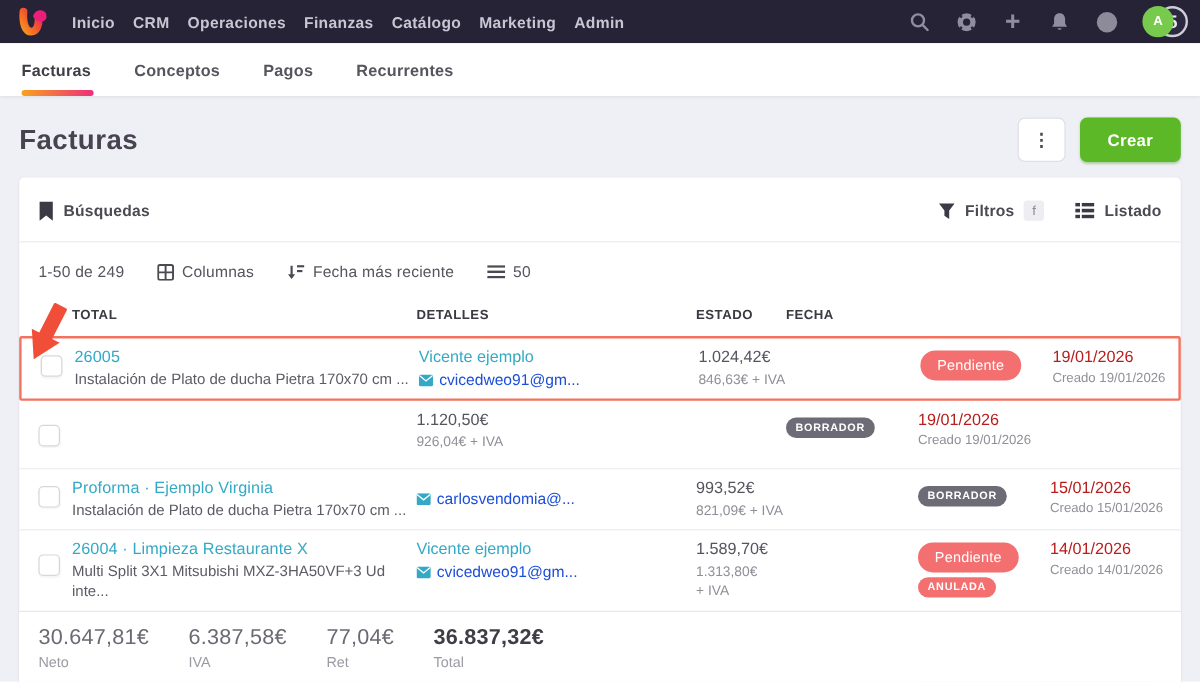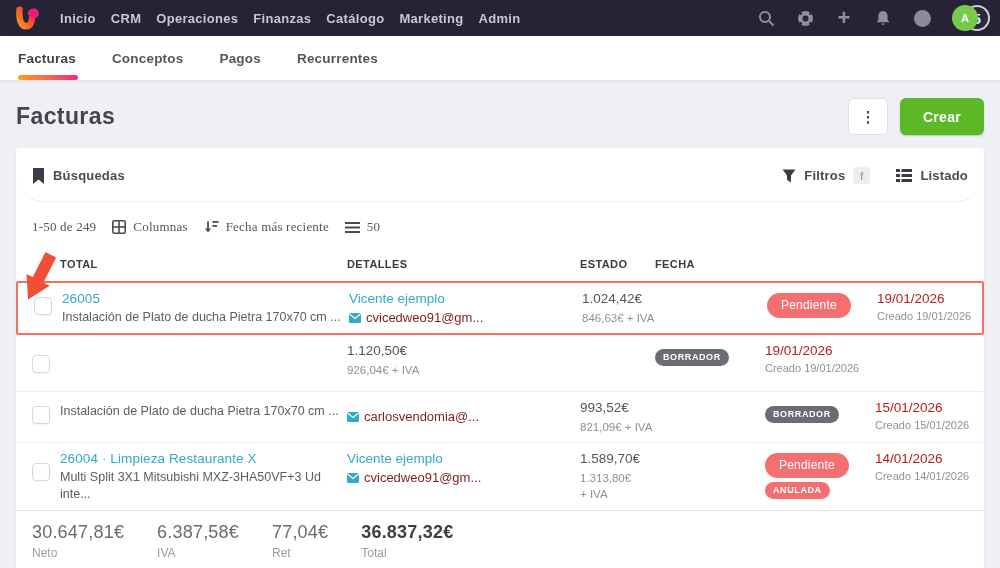--- a/index.html
+++ b/index.html
@@ -43,47 +43,47 @@
                color:#4a4a52; font-size:15px; font-weight:bold; display:flex; align-items:center; justify-content:center;
                cursor:pointer; letter-spacing:0; }
   .create-btn { height:37px; background:#5cb827; border:none; border-radius:6px; color:#fff; font-size:14px;
                 font-weight:bold; padding:0 23px; letter-spacing:.3px; cursor:pointer;
                 box-shadow:0 1px 2px rgba(60,140,20,.35); font-family:"Liberation Sans",sans-serif; }
 
   
   .card { margin-top:13px; background:#fff; border-radius:4px; box-shadow:0 1px 2px rgba(40,40,60,.10);
           position:relative; }
   .searches-row { display:flex; align-items:center; justify-content:space-between; padding:19px 16px 17px;
-                  border-bottom:1px solid #ececf1;border-radius:27px; }
+                  border-bottom:1px solid #ececf1; }
   .searches-left, .tool-item, .view-item { display:flex; align-items:center; gap:8px; color:#4a4a52;
                   font-size:13px; font-weight:bold; letter-spacing:.2px; cursor:pointer; }
   .searches-right { display:flex; align-items:center; gap:26px; }
   .key-badge { width:17px; height:17px; background:#ededf2; border-radius:3px; color:#8a8a96; font-size:11px;
                display:flex; align-items:center; justify-content:center; font-weight:normal; }
 
-  .toolbar { display:flex; align-items:flex-end; gap:16px; padding:17px 16px 13px; color:#55555e; font-size:13px;
-             letter-spacing:.2px;font-family:Liberation Serif, serif; }
+  .toolbar { display:flex; align-items:flex-end; gap:27px; padding:17px 16px 13px; color:#55555e; font-size:13px;
+             letter-spacing:.2px; }
   .toolbar .tool-item { font-weight:normal; color:#55555e; gap:7px; }
   .range-label { color:#55555e; }
 
   
   .cols { display:grid; grid-template-columns:44px 287px 233px 75px 110px 110px 1fr; }
   .thead { padding:10px 0 11px; align-items:center; }
   .th { font-size:11px; font-weight:bold; color:#3a3a42; letter-spacing:.4px; }
   .row { padding:8px 0 7px; border-bottom:1px solid #ececf1; align-items:start; position:relative; min-height:50px; }
   .row.highlight { border:2px solid #f3725f; border-radius:2px; }
   .cell-check { padding-left:16px; padding-top:6px; }
   .cbx { appearance:none; -webkit-appearance:none; width:18px; height:18px; border:1px solid #d7d7de; border-radius:4px;
          background:#fff; cursor:pointer; box-shadow:0 1px 1px rgba(0,0,0,.04); }
   .name-link { color:#33a9c6; font-size:13.5px; letter-spacing:.1px; cursor:pointer; }
   .row-desc { color:#5c5c66; font-size:12.5px; margin-top:3px; line-height:1.35; padding-right:10px; }
   .one-line { white-space:nowrap; overflow:hidden; }
   .client-cell { padding-right:10px; }
   .client-name { color:#33a9c6; font-size:13.5px; cursor:pointer; }
-  .client-email { display:flex; align-items:center; gap:5px; color:#7f1d1d; font-size:13px; margin-top:4px;
+  .client-email { display:flex; align-items:center; gap:5px; color:#1d4ed8; font-size:13px; margin-top:4px;
                   cursor:pointer; white-space:nowrap; overflow:hidden; }
   .client-solo { margin-top:9px; }
   .total-val { color:#55555e; font-size:13.5px; }
   .total-sub { color:#8f8f98; font-size:11.5px; margin-top:4px; line-height:1.4; }
   .badge-col { display:flex; flex-direction:column; align-items:flex-start; gap:4px; padding-top:2px; }
   .badge { border-radius:13px; color:#fff; }
   .badge.pending { background:#f47070; font-size:12px; padding:5px 14px 6px; letter-spacing:.2px; }
   .badge.draft { background:#6d6b76; font-size:9px; font-weight:bold; letter-spacing:.6px; padding:3px 8px 4px; }
   .badge.cancelled { background:#f47070; font-size:9px; font-weight:bold; letter-spacing:.6px; padding:3px 8px 4px; }
   .date-val { color:#b91c1c; font-size:13.5px; }
@@ -303,20 +303,21 @@
       </div>
       <div>
         <div class="date-val">19/01/2026</div>
         <div class="date-sub">Creado 19/01/2026</div>
       </div>
     </div>
 
     <div class="cols row">
       <div class="cell-check"><input type="checkbox" class="cbx" style=""></div>
       <div>
+        <div class="name-link">Proforma · Ejemplo Virginia</div>
         <div class="row-desc one-line">Instalación de Plato de ducha Pietra 170x70 cm ...</div>
       </div>
       <div class="client-cell">
         <div class="client-email client-solo">
           <svg width="12" height="10" viewBox="0 0 12 10">
               <rect x="0" y="0" width="12" height="10" rx="1.5" fill="#33a9c6"></rect>
               <path d="M0.5 1 L6 5.5 L11.5 1" stroke="#fff" stroke-width="1.1" fill="none"></path>
             </svg>
           <span>carlosvendomia@...</span>
         </div>

